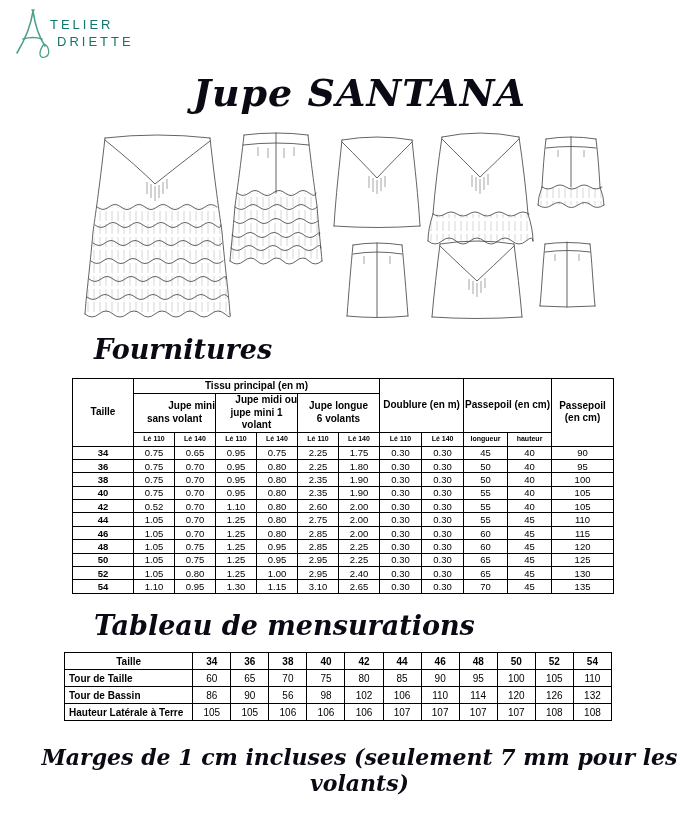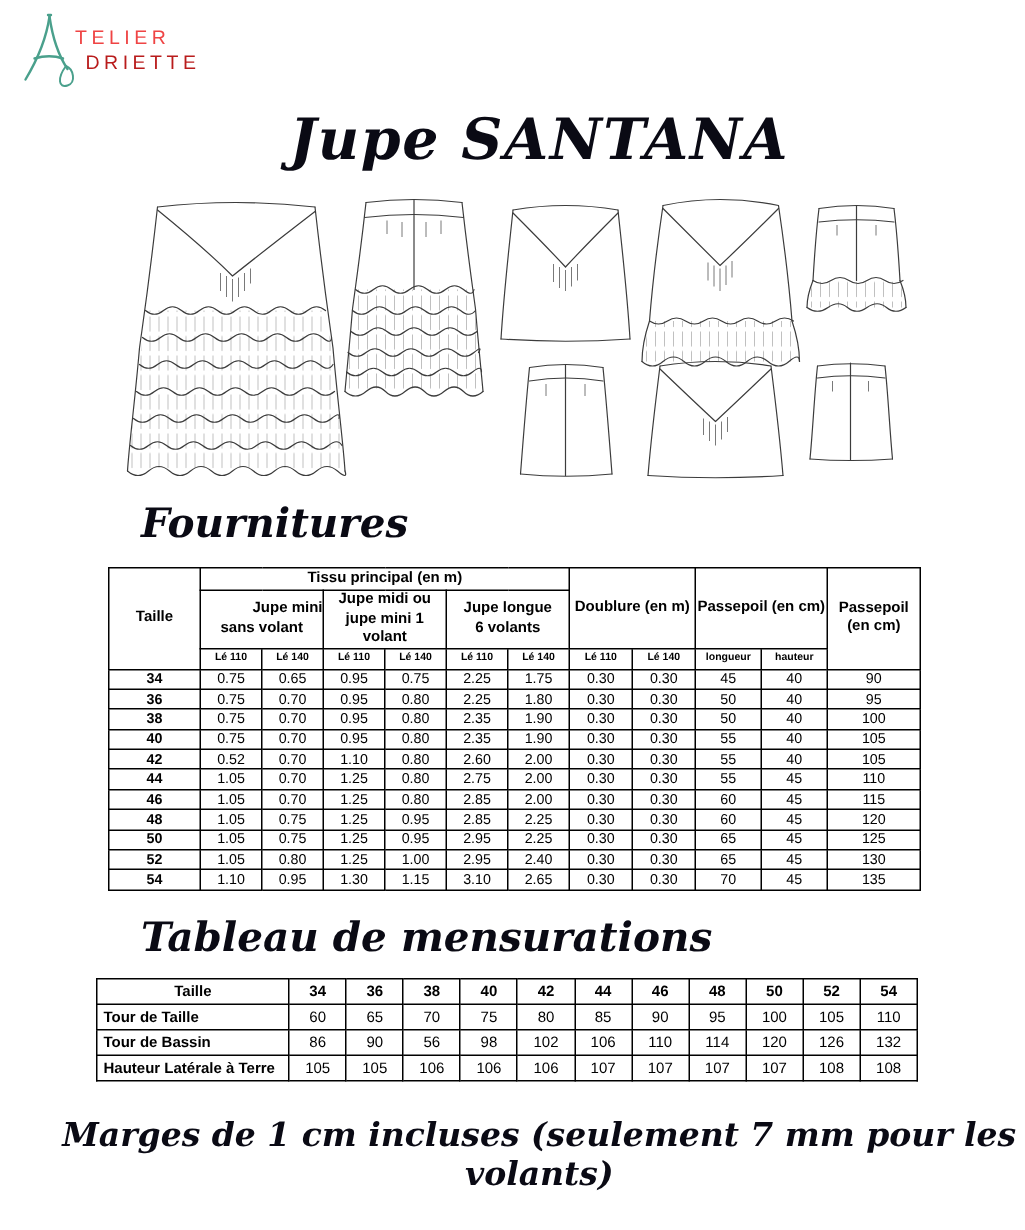--- a/index.html
+++ b/index.html
@@ -52,22 +52,22 @@
   <div class="logo">
     <svg width="40" height="54" viewBox="0 0 40 54">
       <g stroke="#4aa08c" stroke-width="1.6" fill="none" stroke-linecap="round">
         <path d="M19 3 C17 17 12 30 3 45"></path>
         <path d="M19 3 C21 17 25 29 31 38"></path>
         <path d="M9 31 Q19 28 28 31"></path>
         <path d="M18 2 h2"></path>
         <path d="M30 36 C24 44 25 51 31 49 C37 47 35 38 30 36" stroke-width="1.3"></path>
       </g>
     </svg>
-    <span class="l1" style="color:#ef4444;">TELIER</span>
-    <span class="l2" style="color:#b91c1c;">DRIETTE</span>
+    <span class="l1" style="color:#0f766e;">TELIER</span>
+    <span class="l2" style="color:#0f766e;">DRIETTE</span>
   </div>
 
   <div class="title script">Jupe SANTANA</div>
 
   <svg class="sketches" viewBox="0 0 535 204">
     <defs>
       <pattern id="gt" width="6" height="13" patternUnits="userSpaceOnUse">
         <path d="M3 1 V11" stroke="#9a9a9a" stroke-width="0.55" fill="none"></path>
       </pattern>
     </defs>
@@ -233,21 +233,21 @@
         <th colspan="2" rowspan="2">Doublure (en m)</th>
         <th colspan="2" rowspan="2">Passepoil (en cm)</th>
         <th rowspan="3">Passepoil (en cm)</th>
       </tr>
       <tr class="hr2">
         <th colspan="2">
           <span style="display:block;text-align:right;">Jupe mini</span>
           <span style="display:block;">sans volant</span>
         </th>
         <th colspan="2">
-          <span style="display:block;">Jupe midi ou</span>
+          <span style="display:block;text-align:right;">Jupe midi ou</span>
           <span style="display:block;">jupe mini 1 volant</span>
         </th>
         <th colspan="2">
           <span style="display:block;">Jupe longue</span>
           <span style="display:block;text-align:center;">6 volants</span>
         </th>
       </tr>
       <tr class="hr3">
         <th>Lé 110</th>
         <th>Lé 140</th>

